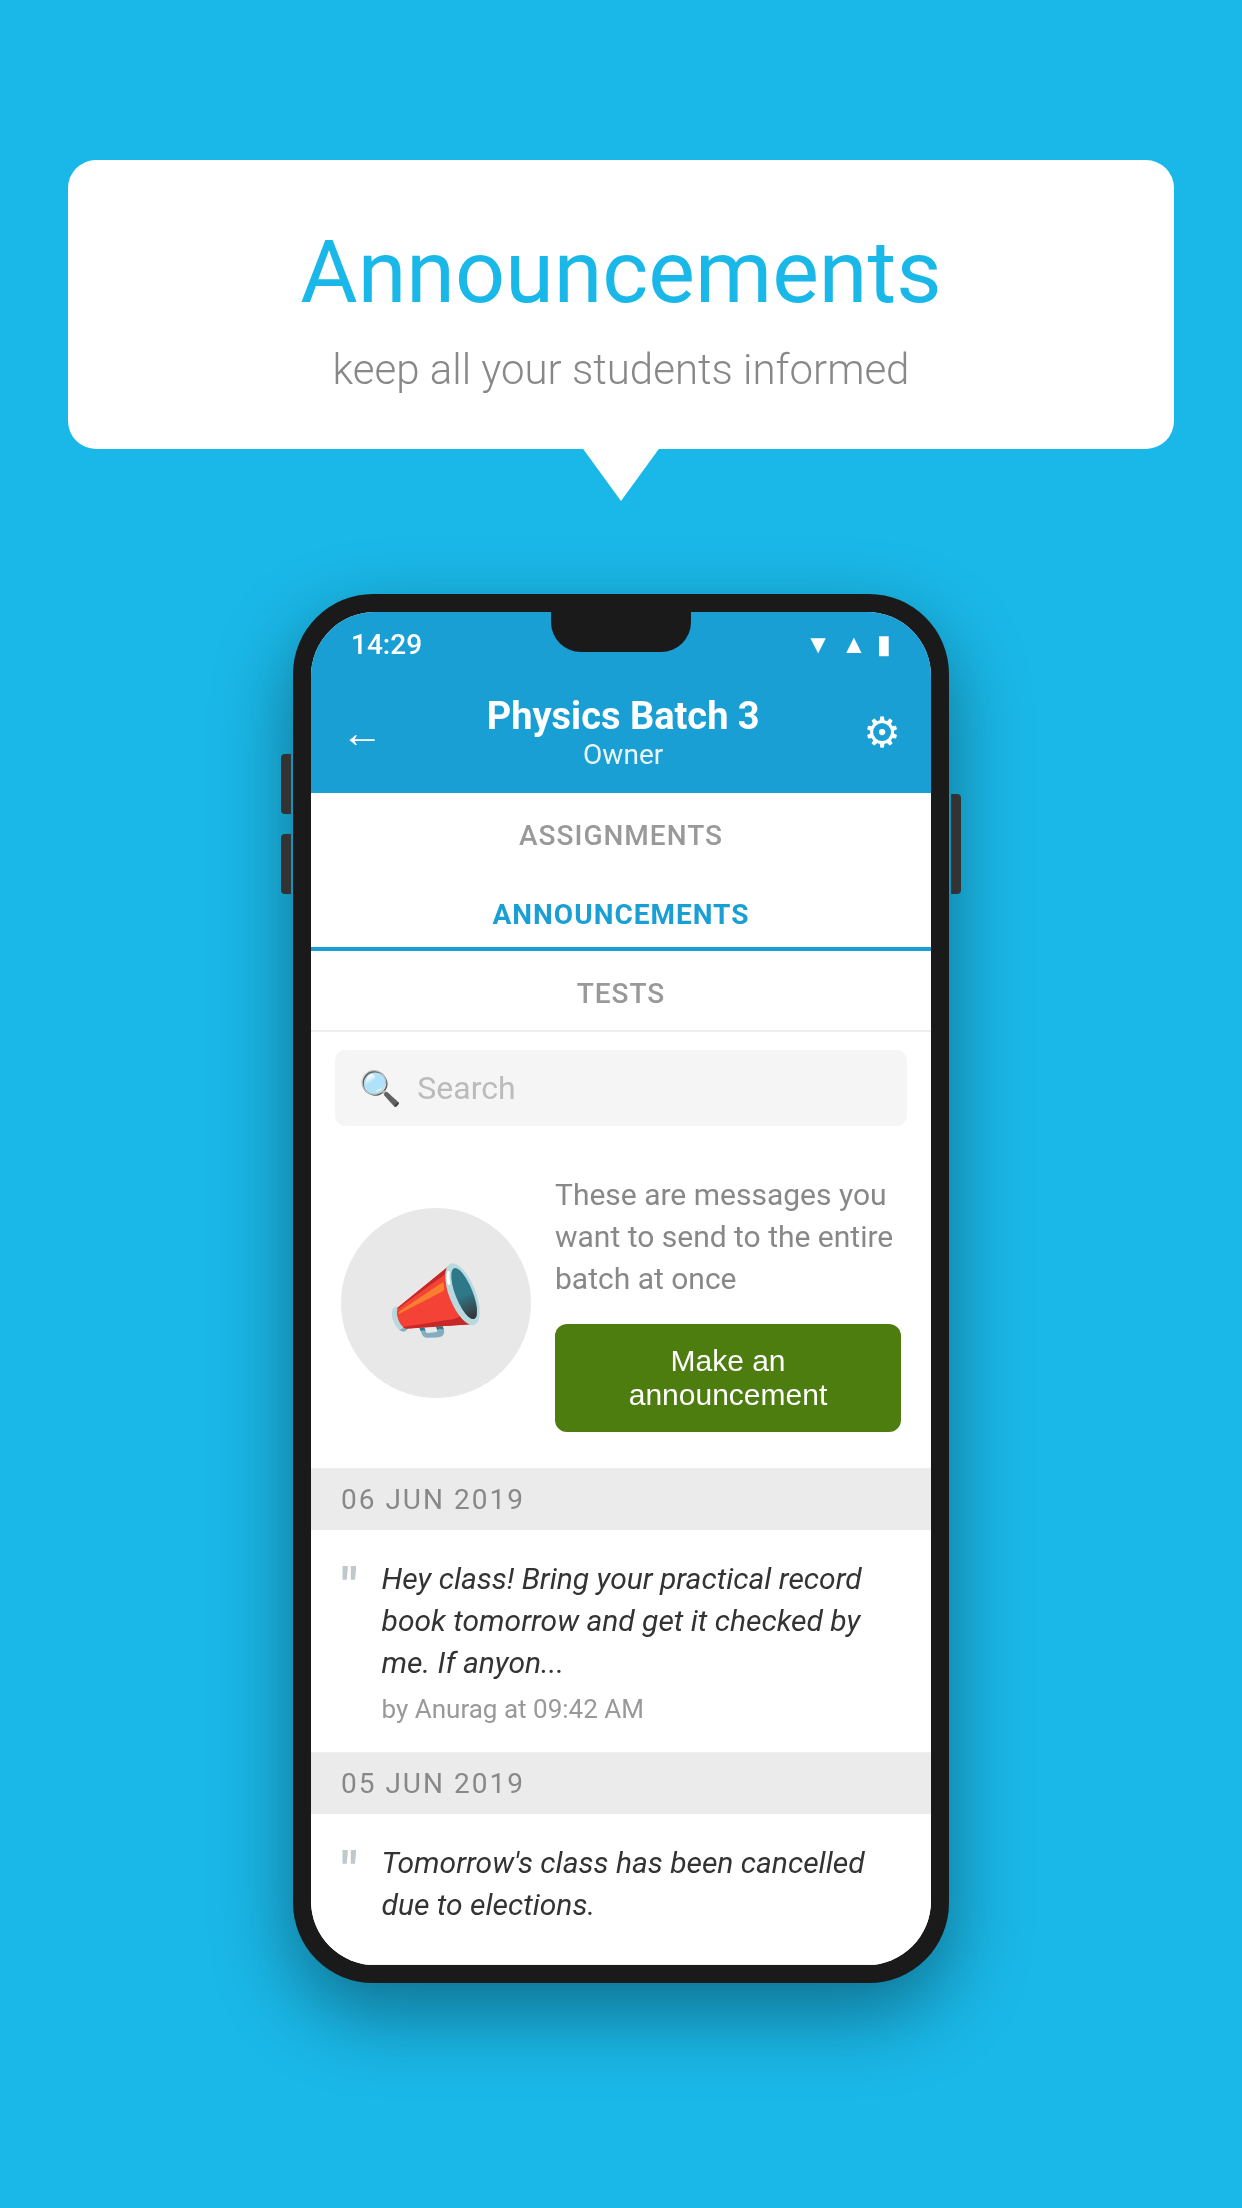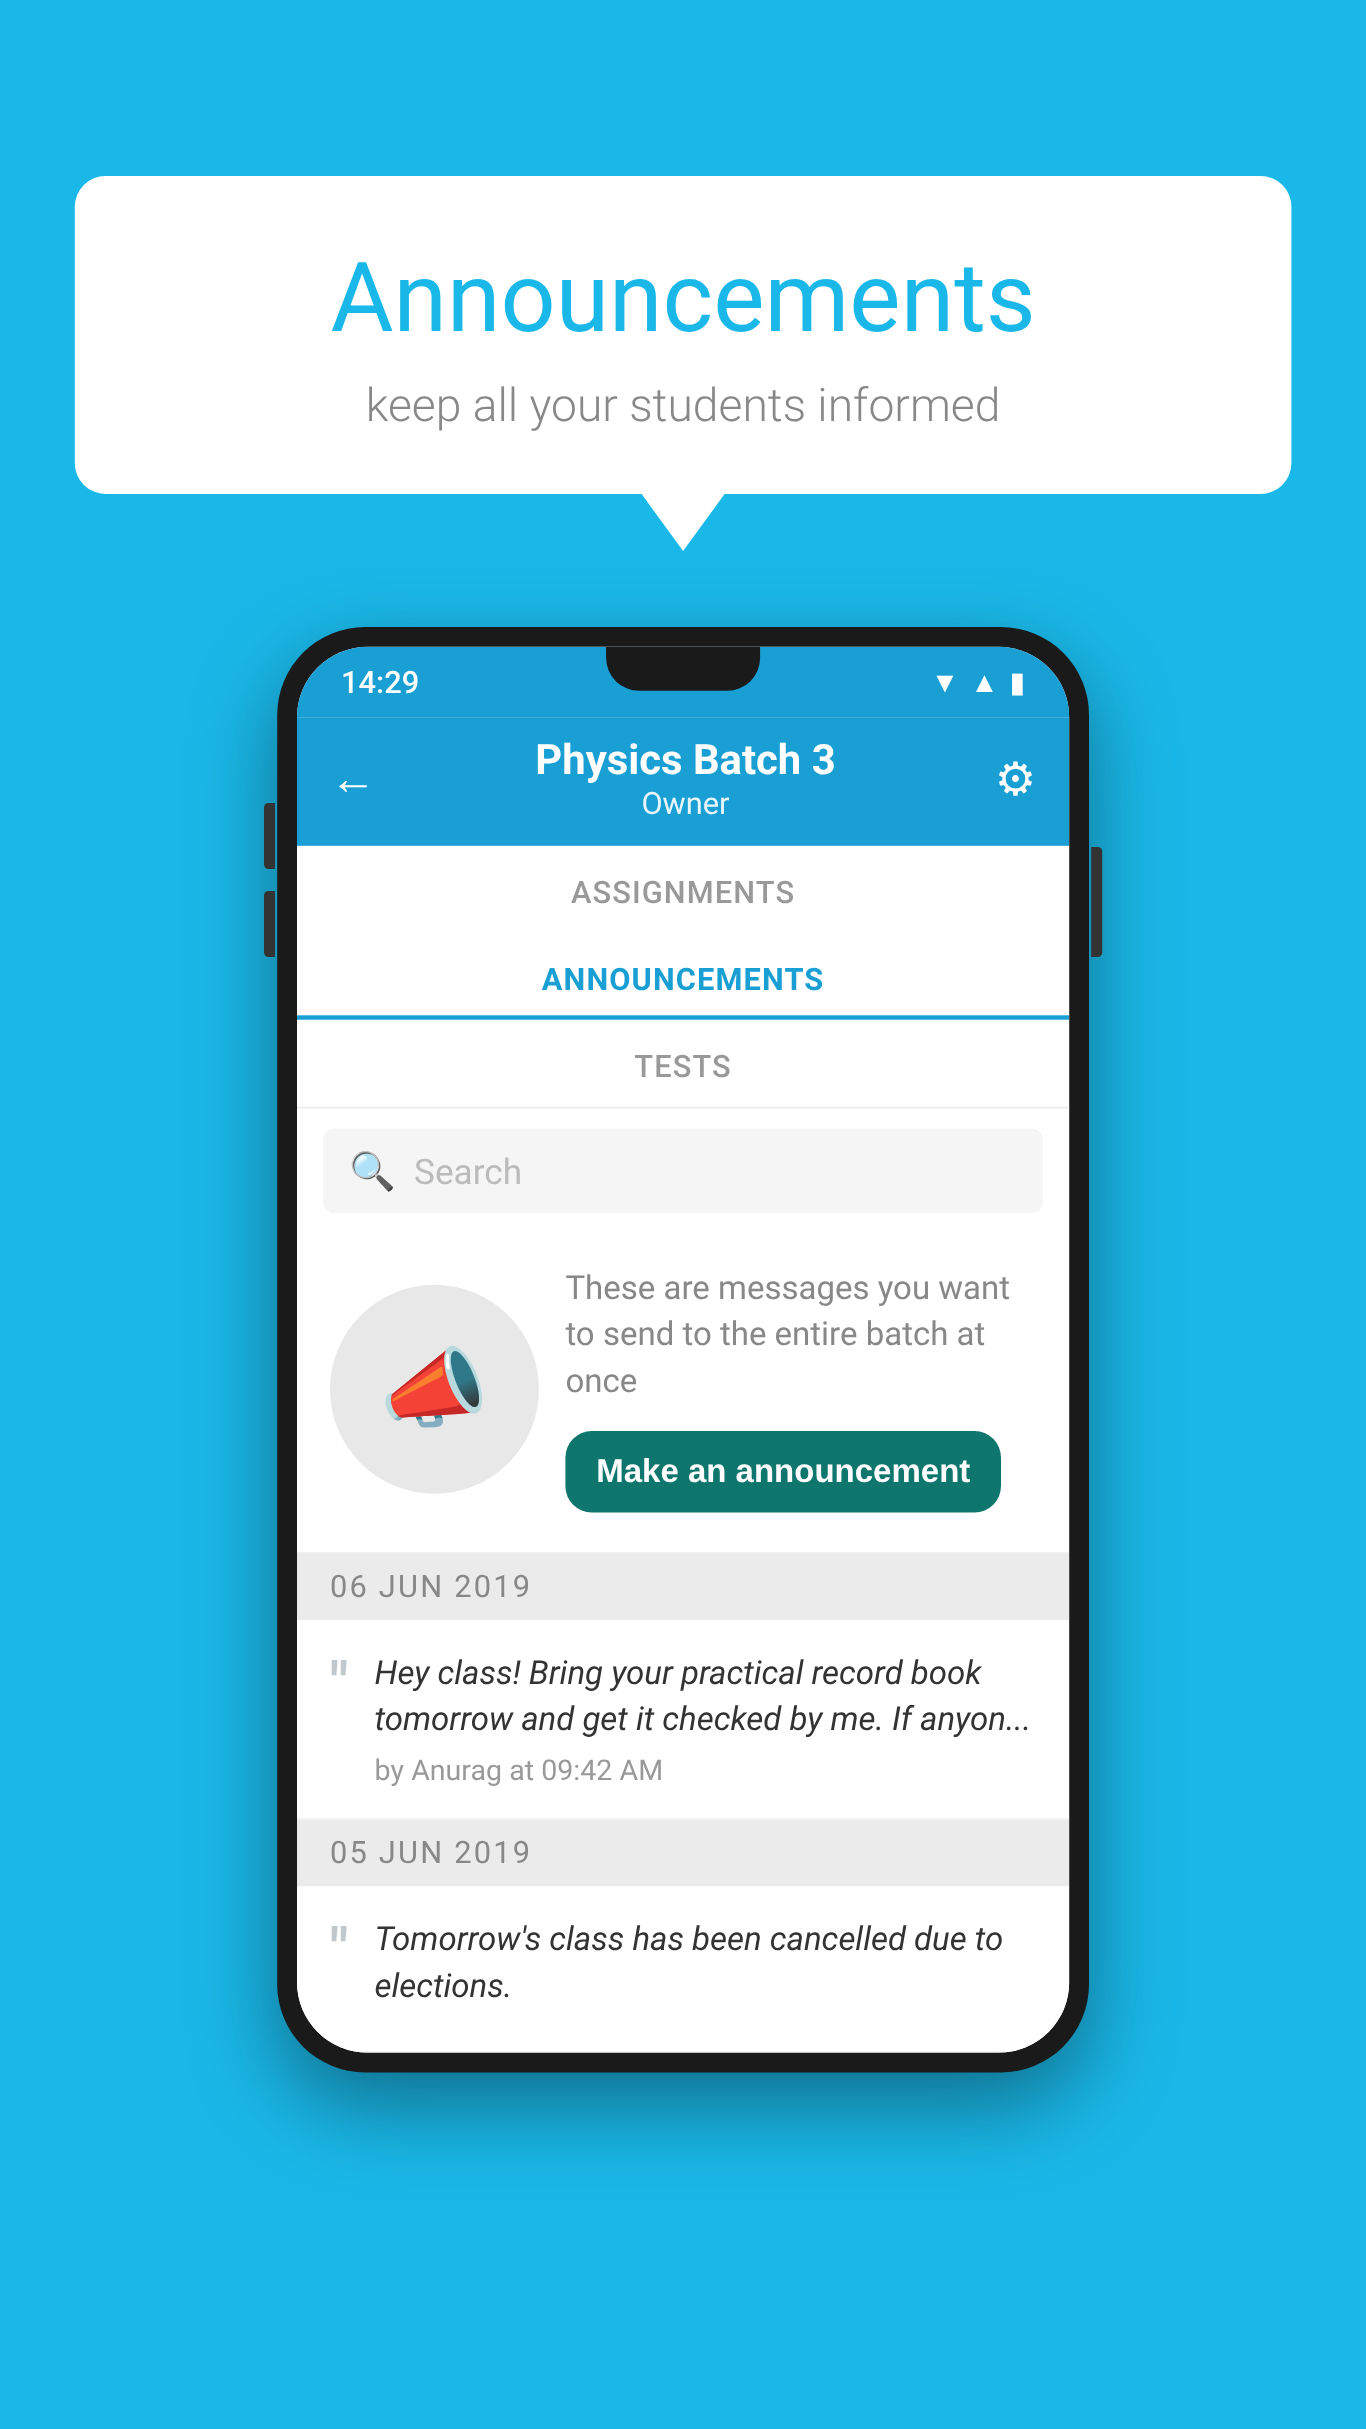--- a/index.html
+++ b/index.html
@@ -51,24 +51,24 @@
 
     .bubble-subtitle {
       font-size: 42px;
       color: #888;
       font-weight: 300;
     }
 
     
     .phone-container {
       position: absolute;
-      top: 570px;
+      top: 594px;
       left: 50%;
       transform: translateX(-50%);
-      width: 738px;
+      width: 656px;
     }
 
     .phone-outer {
       background: #1a1a1a;
       border-radius: 80px;
       padding: 18px;
       position: relative;
       box-shadow: 0 30px 80px rgba(0,0,0,0.4);
     }
 
@@ -242,27 +242,27 @@
     }
 
     .promo-text {
       color: #888;
       font-size: 30px;
       line-height: 1.4;
       margin-bottom: 24px;
     }
 
     .make-announcement-btn {
-      background: #0f766e;
+      background: #4d7c0f;
       color: white;
       border: none;
-      border-radius: 24px;
+      border-radius: 12px;
       padding: 20px 28px;
       font-size: 30px;
-      font-weight: 700;
+      font-weight: 400;
       cursor: pointer;
     }
 
     
     .date-separator {
       background: #ebebeb;
       padding: 14px 30px;
       font-size: 28px;
       color: #888;
       letter-spacing: 2px;

